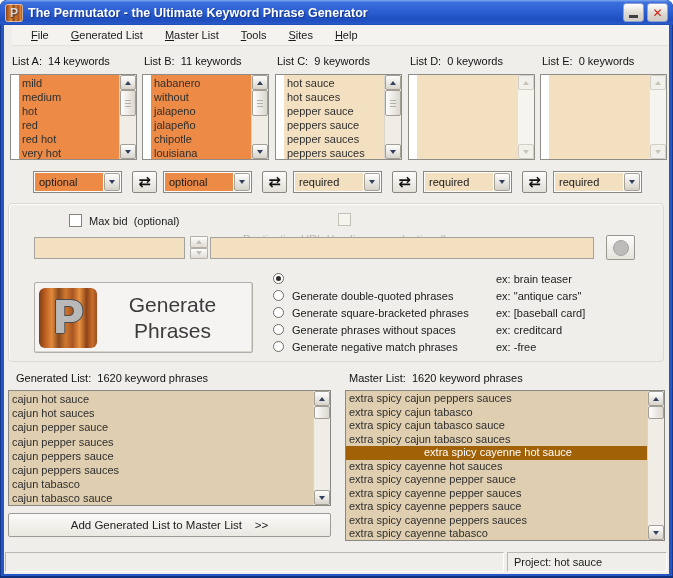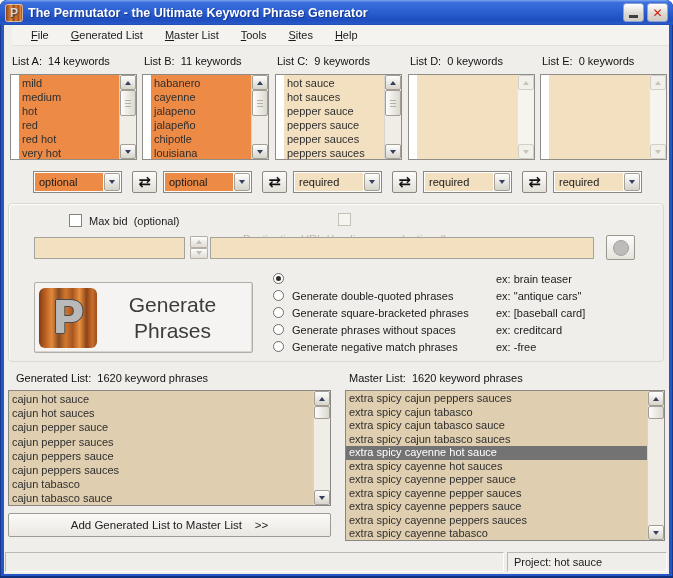--- a/index.html
+++ b/index.html
@@ -174,21 +174,21 @@
   .biglist{
     position:absolute;top:344px;border:1px solid #8a8884;background:#DFCEAF;
     display:flex;
   }
   .biglist .lb-items{background:#DFCEAF;padding-top:1px;}
   .biglist.gen{left:4px;width:323px;height:116px;}
   .biglist.gen .row{height:14.2px;line-height:14.2px;}
   .biglist.master{left:341px;width:320px;height:151px;}
   .biglist.master .row{height:13.5px;line-height:13.5px;}
   .biglist .row{padding-left:3px;white-space:nowrap;overflow:hidden;color:#2f2f2f;}
-  .biglist .row.sel{background:#737373;color:#fff;}
+  .biglist .row.sel{background:#a16207;color:#fff;text-align:center;}
   .addbtn{
     position:absolute;left:4px;top:467px;width:323px;height:24px;
     background:linear-gradient(180deg,#fbfaf8,#ebe8e2);
     border:1px solid #9d9a93;border-radius:2px;
     display:flex;align-items:center;justify-content:center;
     font-size:11.5px;color:#222;
   }
   .addbtn span{white-space:pre;}
   
   .statusbar{
@@ -257,21 +257,21 @@
             </div>
           <div class="sb-btn">
               <i class="tri-down"></i>
             </div>
         </div>
       </div>
 
       <div class="listbox lb-orange" style="left:138px;">
         <div class="lb-items">
           <div class="row">habanero</div>
-          <div class="row">cayenne</div>
+          <div class="row">without</div>
           <div class="row">jalapeno</div>
           <div class="row">jalapeño</div>
           <div class="row">chipotle</div>
           <div class="row">louisiana</div>
         </div>
         <div class="sb">
           <div class="sb-btn">
               <i class="tri-up"></i>
             </div>
           <div class="sb-track">

